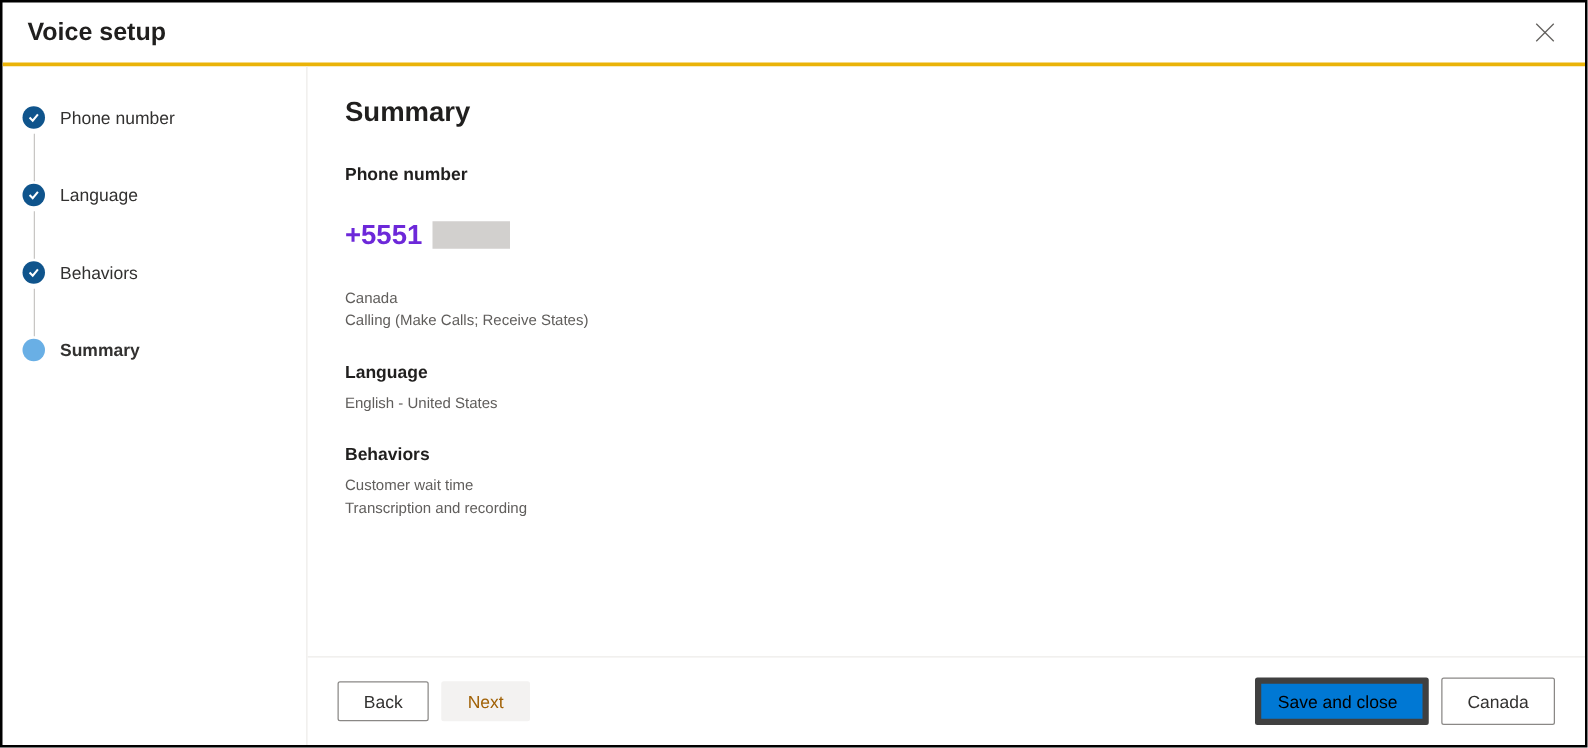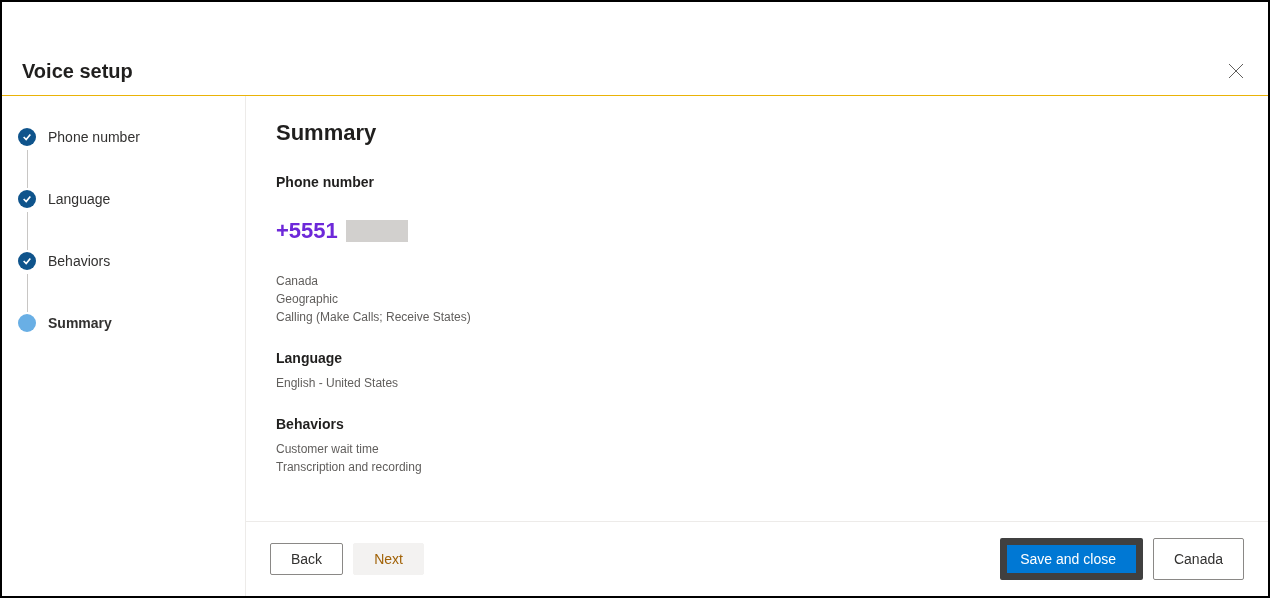--- a/index.html
+++ b/index.html
@@ -16,22 +16,21 @@
       border: 2px solid #000;
       display: flex;
       flex-direction: column;
       overflow: hidden;
     }
     .header {
       display: flex;
       align-items: center;
       justify-content: space-between;
       padding: 12px 20px;
-      border-bottom: 1px solid #eab308;
-      margin-top: 45px;
+      border-bottom: 3px solid #eab308;
     }
     .header-title {
       font-size: 20px;
       font-weight: 600;
       color: #201f1e;
     }
     .close-btn {
       background: none;
       border: none;
       cursor: pointer;
@@ -182,22 +181,22 @@
       color: #323130;
     }
     .btn-disabled {
       background: #f3f2f1;
       border: 1px solid #f3f2f1;
       color: #a16207;
       cursor: default;
     }
     .btn-primary {
       background: #0078d4;
-      border: 7px solid #404040;
-      color: #ffffff;
+      border: 5px solid #404040;
+      color: #000000;
       padding-left: 13px;
     }
   </style>
 </head>
 <body>
 
 <div class="header">
   <div class="header-title">Voice setup</div>
   <button class="close-btn">
     <svg viewBox="0 0 16 16" fill="none" stroke="currentColor" stroke-width="1">
@@ -242,21 +241,20 @@
   <div class="main">
     <div class="content">
       <h1 class="page-title">Summary</h1>
 
       <div class="section-label">Phone number</div>
       <div class="phone-number-row">
         <span class="phone-number">+5551</span>
         <span class="redacted"></span>
       </div>
       <div class="detail-line">Canada</div>
-      <div class="detail-line">Geographic</div>
       <div class="detail-line">Calling (Make Calls; Receive States)</div>
 
       <div class="section">
         <div class="section-label">Language</div>
         <div class="detail-line">English - United States</div>
       </div>
 
       <div class="section">
         <div class="section-label">Behaviors</div>
         <div class="detail-line">Customer wait time</div>

